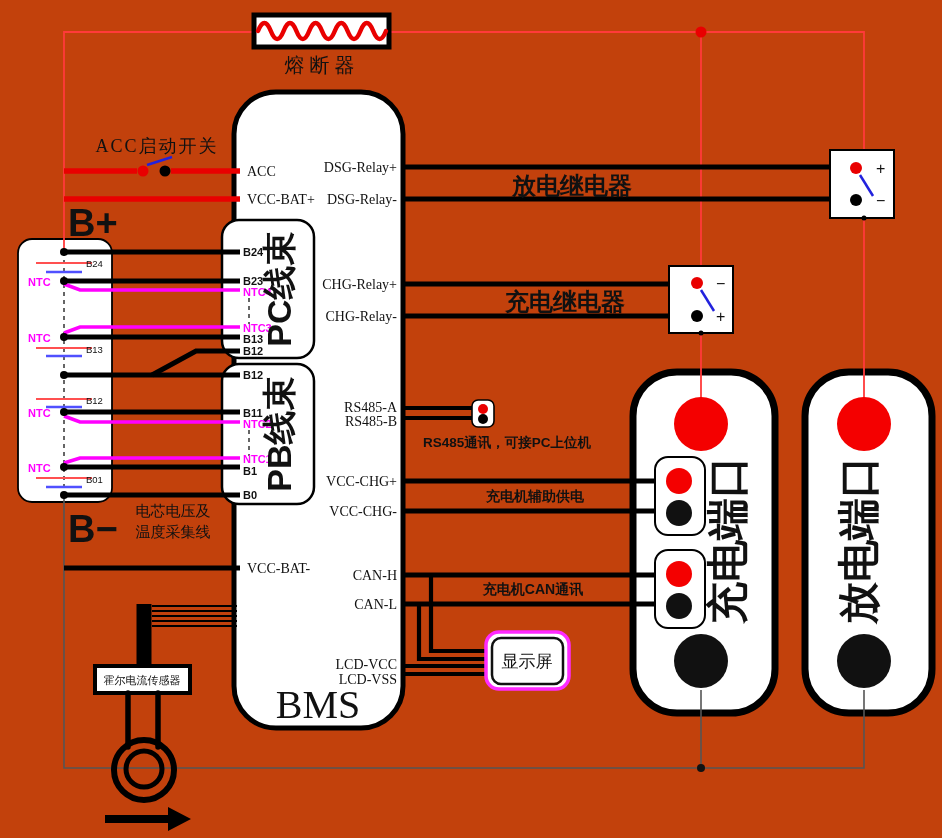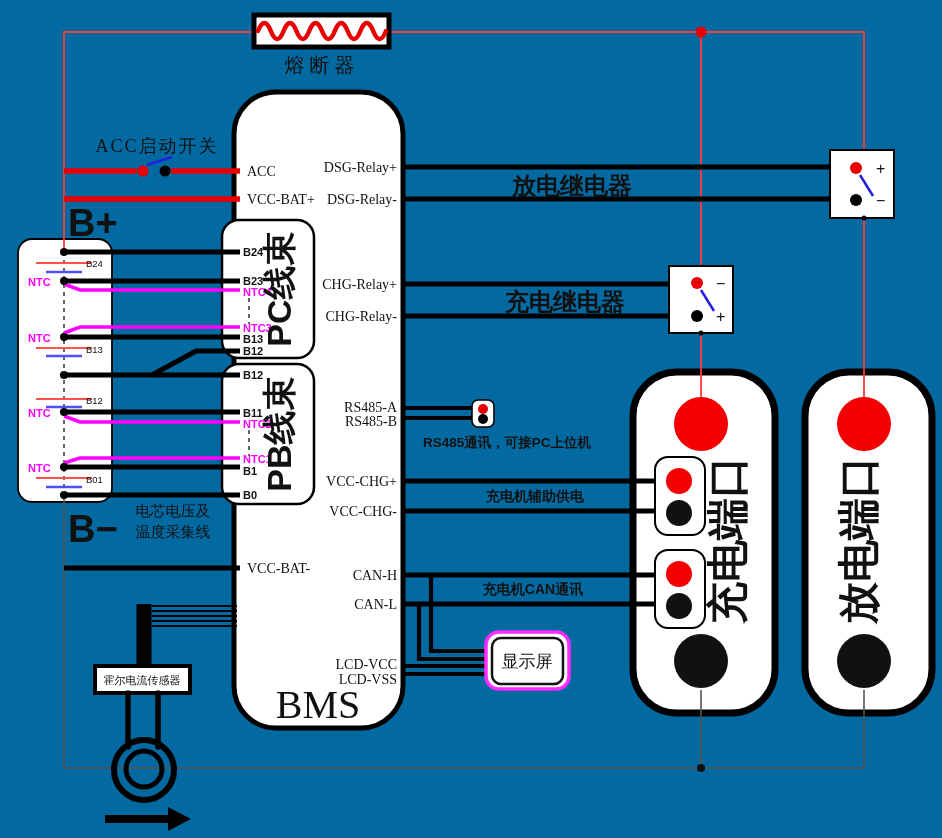--- a/index.html
+++ b/index.html
@@ -1,16 +1,16 @@
 <!DOCTYPE html>
 <html><head>
 <meta charset="utf-8">
 <style>
   html,body{margin:0;padding:0;background:#fff;}
-  #stage{position:relative;width:942px;height:838px;background:#0369a1;overflow:hidden;
+  #stage{position:relative;width:942px;height:838px;background:#c2410c;overflow:hidden;
          font-family:"Liberation Sans",sans-serif;}
   svg{position:absolute;left:0;top:0;}
   
   .wk{stroke:#000;stroke-width:5;fill:none;}
   .wk4{stroke:#000;stroke-width:4.2;fill:none;}
   .wk2{stroke:#000;stroke-width:2;fill:none;}
   .wr{stroke:#e90000;stroke-width:5.5;fill:none;}
   .tr{stroke:#ff3a3a;stroke-width:1.8;fill:none;}
   .tk{stroke:#555;stroke-width:1.6;fill:none;}
   .mg{stroke:#ff00ff;stroke-width:3.5;fill:none;}

